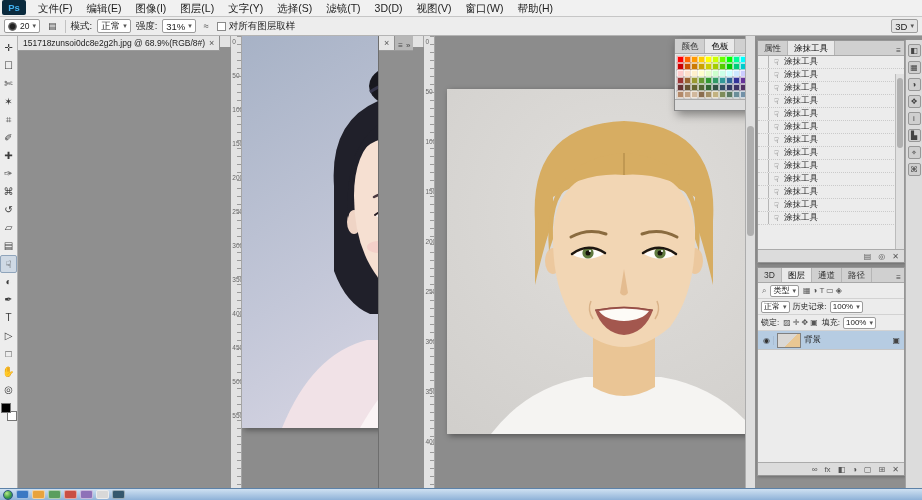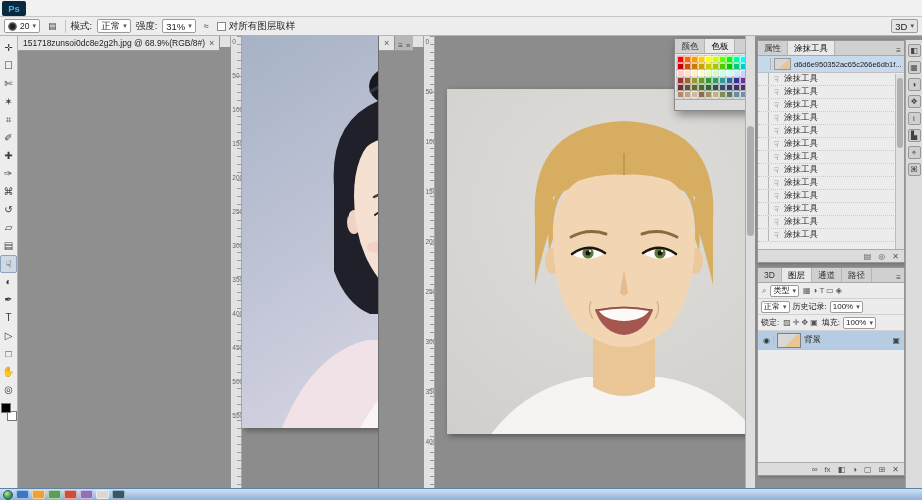--- a/index.html
+++ b/index.html
@@ -1,21 +1,21 @@
 <!DOCTYPE html>
 <html><head>
 <meta charset="utf-8">
 <style>
   *{margin:0;padding:0;box-sizing:border-box}
   html,body{width:922px;height:500px;overflow:hidden}
   body{font-family:"Liberation Sans","DejaVu Sans",sans-serif;background:#8f8f8f;color:#222;-webkit-font-smoothing:antialiased}
   .app{position:relative;width:922px;height:500px;background:#8f8f8f}
 
   
-  .menubar{position:absolute;left:0;top:0;right:0;height:17px;background:#f1f1f1;border-bottom:1px solid #c6c6c6;display:flex;align-items:center;font-size:10.5px;z-index:20}
+  .menubar{position:absolute;left:0;top:0;right:0;height:17px;background:#f1f1f1;border-bottom:1px solid #c6c6c6;display:flex;font-size:10.5px;z-index:20}
   .ps-logo{width:24px;height:15px;background:#0a2a3d;color:#41b2f2;font-weight:bold;font-size:9.5px;display:flex;align-items:center;justify-content:center;margin:0 5px 0 2px;border-radius:2px}
   .menu-items{display:flex;height:17px}
   .menu-item{padding:0 7px;line-height:17px;white-space:nowrap;cursor:default}
 
   
   .optionsbar{position:absolute;left:0;top:17px;right:0;height:19px;background:#ededed;border-bottom:1px solid #b4b4b4;display:flex;align-items:center;gap:5px;font-size:9.5px;padding:0 4px;z-index:20}
   .widget{background:#fff;border:1px solid #9c9c9c;height:14px;display:inline-flex;align-items:center;padding:0 3px;gap:3px;border-radius:2px;white-space:nowrap}
   .chev{font-size:7px;color:#555}
   .brush-dot{width:9px;height:9px;border-radius:50%;background:radial-gradient(circle,#222 0 35%,#888 70%,transparent 71%)}
   .bsize{font-size:8.5px}
@@ -109,20 +109,33 @@
   .orb{width:10px;height:10px;border-radius:50%;background:radial-gradient(circle at 35% 30%,#b8e98b,#3d9e43 55%,#1d5c96);border:1px solid #2c567e}
   .task-ic{width:13px;height:9px;border-radius:2px;border:1px solid rgba(255,255,255,.5)}
 </style>
 </head>
 <body>
 
 <div class="app">
 
   <header class="menubar">
     <div class="ps-logo">Ps</div>
+    <nav id="menu-items" class="menu-items">
+        <div class="menu-item">文件(F)</div>
+        <div class="menu-item">编辑(E)</div>
+        <div class="menu-item">图像(I)</div>
+        <div class="menu-item">图层(L)</div>
+        <div class="menu-item">文字(Y)</div>
+        <div class="menu-item">选择(S)</div>
+        <div class="menu-item">滤镜(T)</div>
+        <div class="menu-item">3D(D)</div>
+        <div class="menu-item">视图(V)</div>
+        <div class="menu-item">窗口(W)</div>
+        <div class="menu-item">帮助(H)</div>
+      </nav>
   </header>
 
   <div class="optionsbar">
     <div class="widget">
       <span class="brush-dot"></span>
       <span class="bsize">20</span>
       <span class="chev">▾</span>
     </div>
     <span class="obtn">▤</span>
     <span class="sep"></span>
@@ -450,25 +463,20 @@
   </section>
 
   <aside class="panels">
 
     <div class="panel" id="history-panel">
       <div class="ptabs" id="hist-tabs">
           <div class="ptab">属性</div>
           <div class="ptab act">涂抹工具</div>
           <span class="pmenu">≡</span>
         </div>
-      <div class="hsnap">
-        <span class="hbox"></span>
-        <span class="hthumb"></span>
-        <span class="hname">d6d6e950352ac65c266e6db1f...</span>
-      </div>
       <div class="hlist" id="history-list">
           <div class="hrow">
             <span class="hbox"></span>
             <span class="hic">☟</span>
             <span>涂抹工具</span>
           </div>
           <div class="hrow">
             <span class="hbox"></span>
             <span class="hic">☟</span>
             <span>涂抹工具</span>

